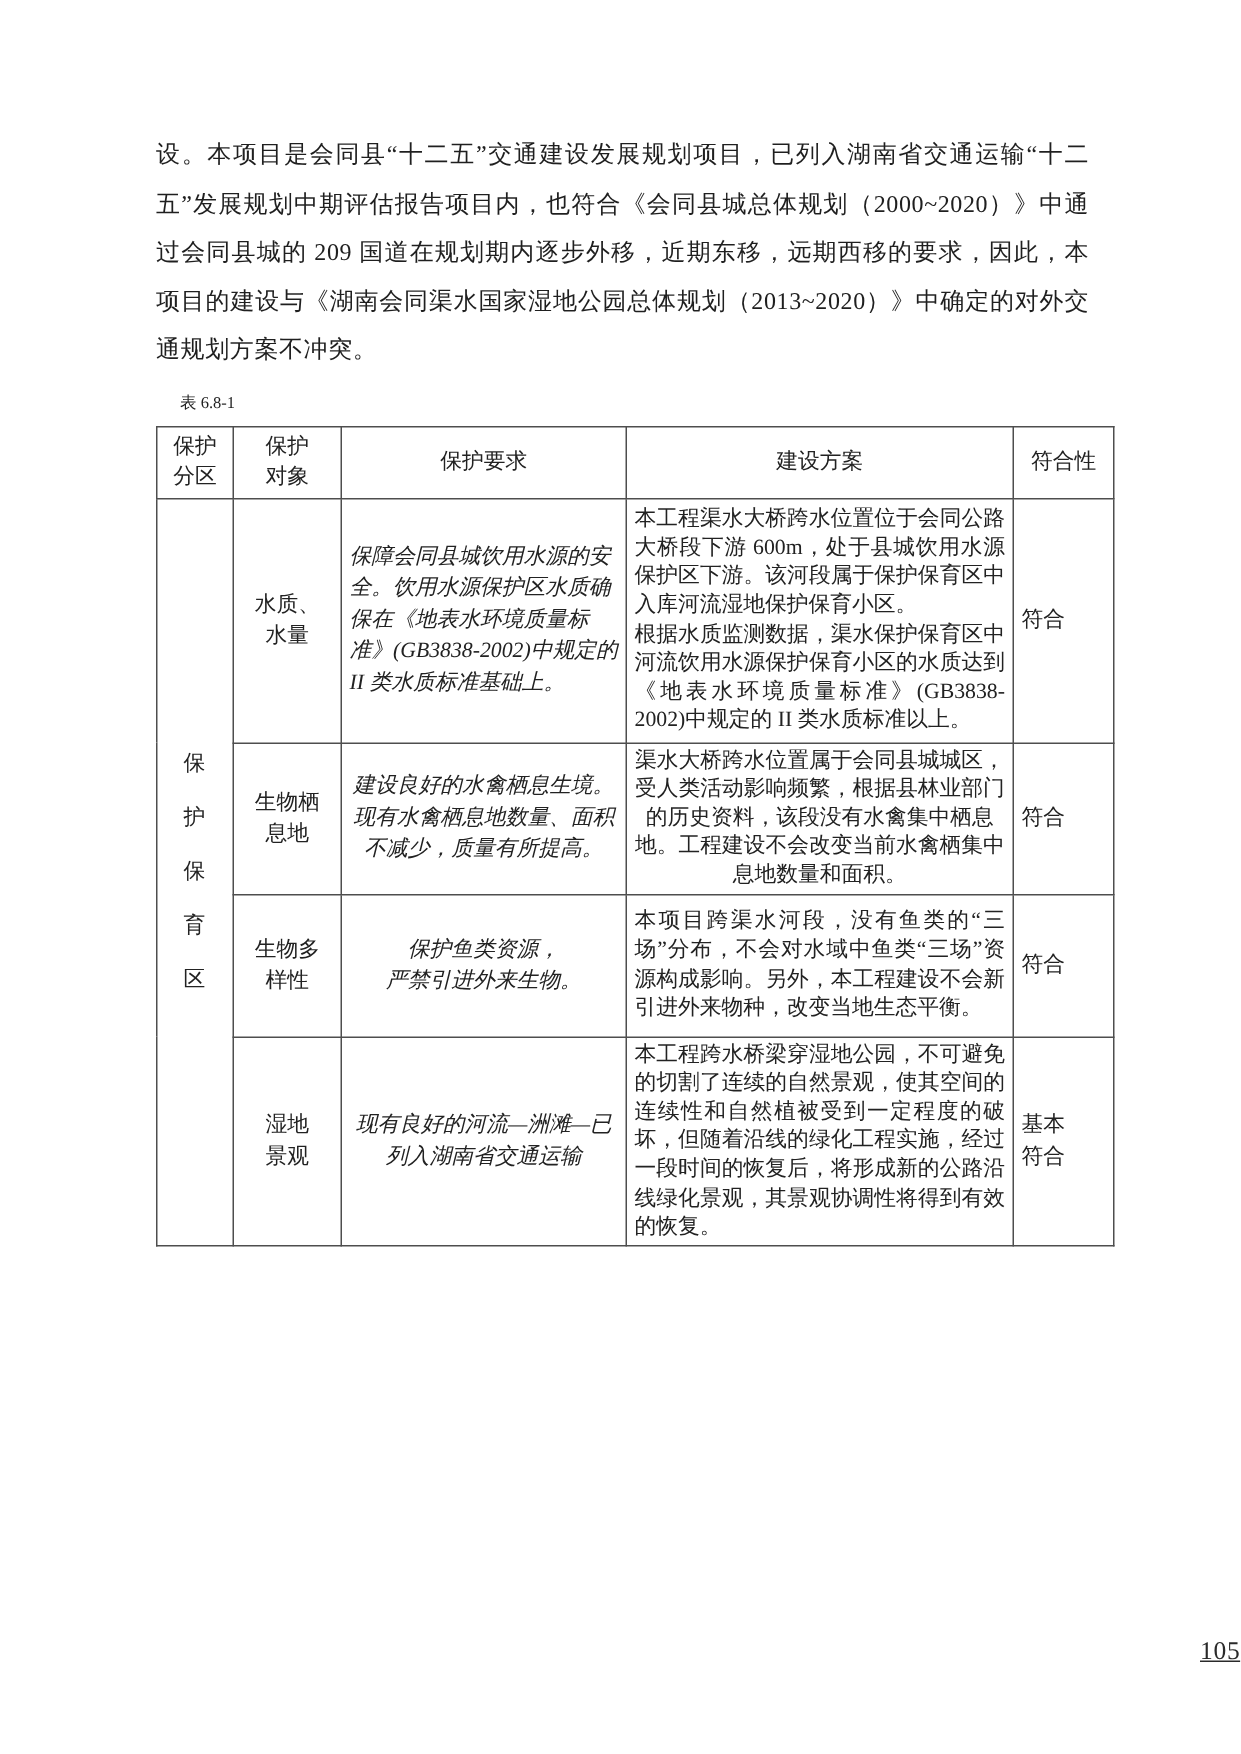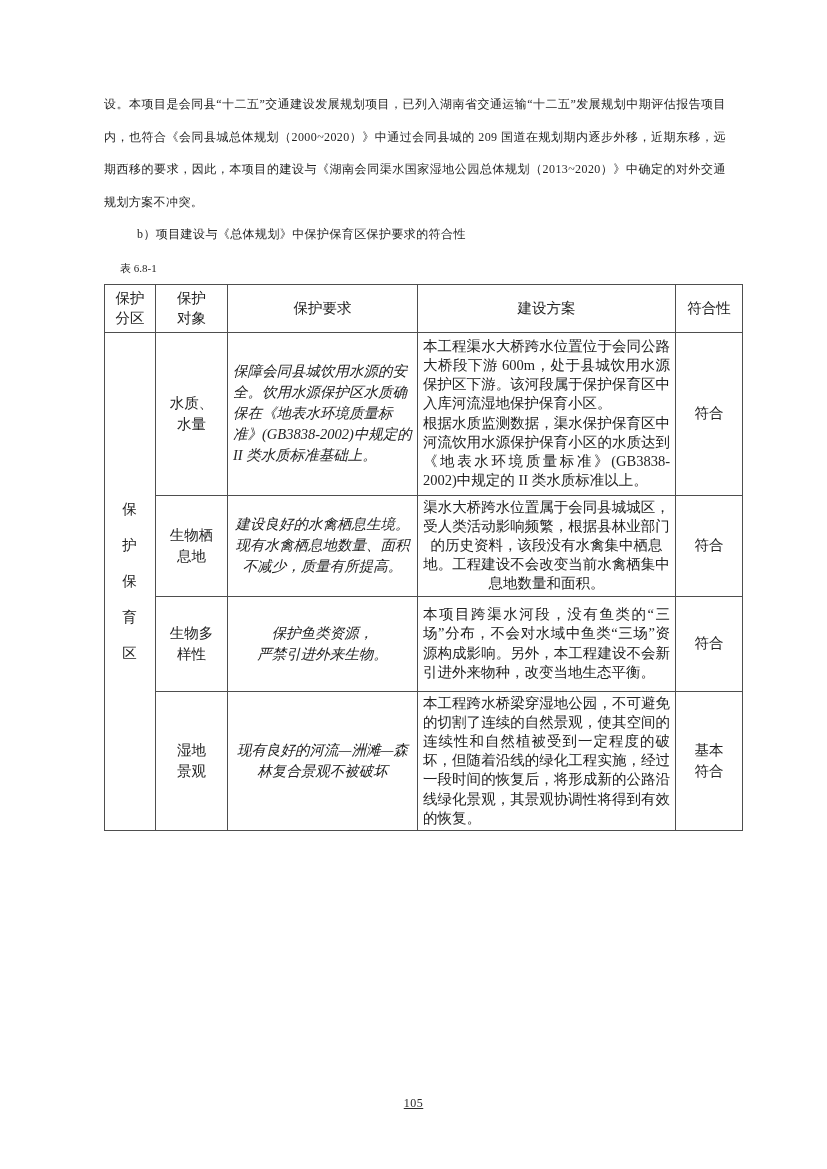--- a/index.html
+++ b/index.html
@@ -17,21 +17,21 @@
     overflow: hidden;
   }
   .content {
     position: absolute;
     left: 104px;
     top: 88px;
     width: 622px;
   }
   p.body {
     margin: 0;
-    font-size: 12px;
+    font-size: 16px;
     line-height: 32.5px;
     text-align: justify;
     letter-spacing: 0.4px;
     white-space: pre-line;
   }
   p.indent {
     text-indent: 33px;
   }
   .table-caption {
     display: flex;
@@ -105,45 +105,43 @@
   td.plan {
     line-height: 19.2px;
     white-space: pre-line;
     text-align: justify;
     padding: 2px 7px;
   }
   td.plan.center {
     text-align: center;
   }
   td.conf {
-    text-align: center;
     white-space: pre-line;
     line-height: 21px;
   }
   .page-num {
     position: absolute;
     left: 0;
     right: 0;
     bottom: 58px;
-    text-align: center;
-    font-size: 12px;
+    text-align: right;
+    font-size: 17px;
     color: #2a2a2a;
     letter-spacing: 0.5px;
     text-decoration: underline;
   }
 </style>
 </head>
 <body>
 
 <div class="page">
   <div class="content">
 
     <p class="body">设。本项目是会同县“十二五”交通建设发展规划项目，已列入湖南省交通运输“十二五”发展规划中期评估报告项目内，也符合《会同县城总体规划（2000~2020）》中通过会同县城的 209 国道在规划期内逐步外移，近期东移，远期西移的要求，因此，本项目的建设与《湖南会同渠水国家湿地公园总体规划（2013~2020）》中确定的对外交通规划方案不冲突。</p>
 
-    <p class="body indent">b）项目建设与《总体规划》中保护保育区保护要求的符合性</p>
 
 
     <div class="table-caption">
       <span class="t-label">表 6.8-1</span>
     </div>
 
     <table class="t">
       <colgroup>
         <col class="c1">
           <col class="c2">
@@ -187,21 +185,21 @@
           <td class="obj">生物多
 样性</td>
           <td class="req center">保护鱼类资源，
 严禁引进外来生物。</td>
           <td class="plan">本项目跨渠水河段，没有鱼类的“三场”分布，不会对水域中鱼类“三场”资源构成影响。另外，本工程建设不会新引进外来物种，改变当地生态平衡。</td>
           <td class="conf">符合</td>
         </tr>
         <tr class="r4">
           <td class="obj">湿地
 景观</td>
-          <td class="req center">现有良好的河流—洲滩—森林复合景观不被破坏</td>
+          <td class="req center">现有良好的河流—洲滩—已列入湖南省交通运输</td>
           <td class="plan">本工程跨水桥梁穿湿地公园，不可避免的切割了连续的自然景观，使其空间的连续性和自然植被受到一定程度的破坏，但随着沿线的绿化工程实施，经过一段时间的恢复后，将形成新的公路沿线绿化景观，其景观协调性将得到有效的恢复。</td>
           <td class="conf">基本
 符合</td>
         </tr>
       </tbody>
     </table>
 
   </div>
 
   <div class="page-num">105</div>

